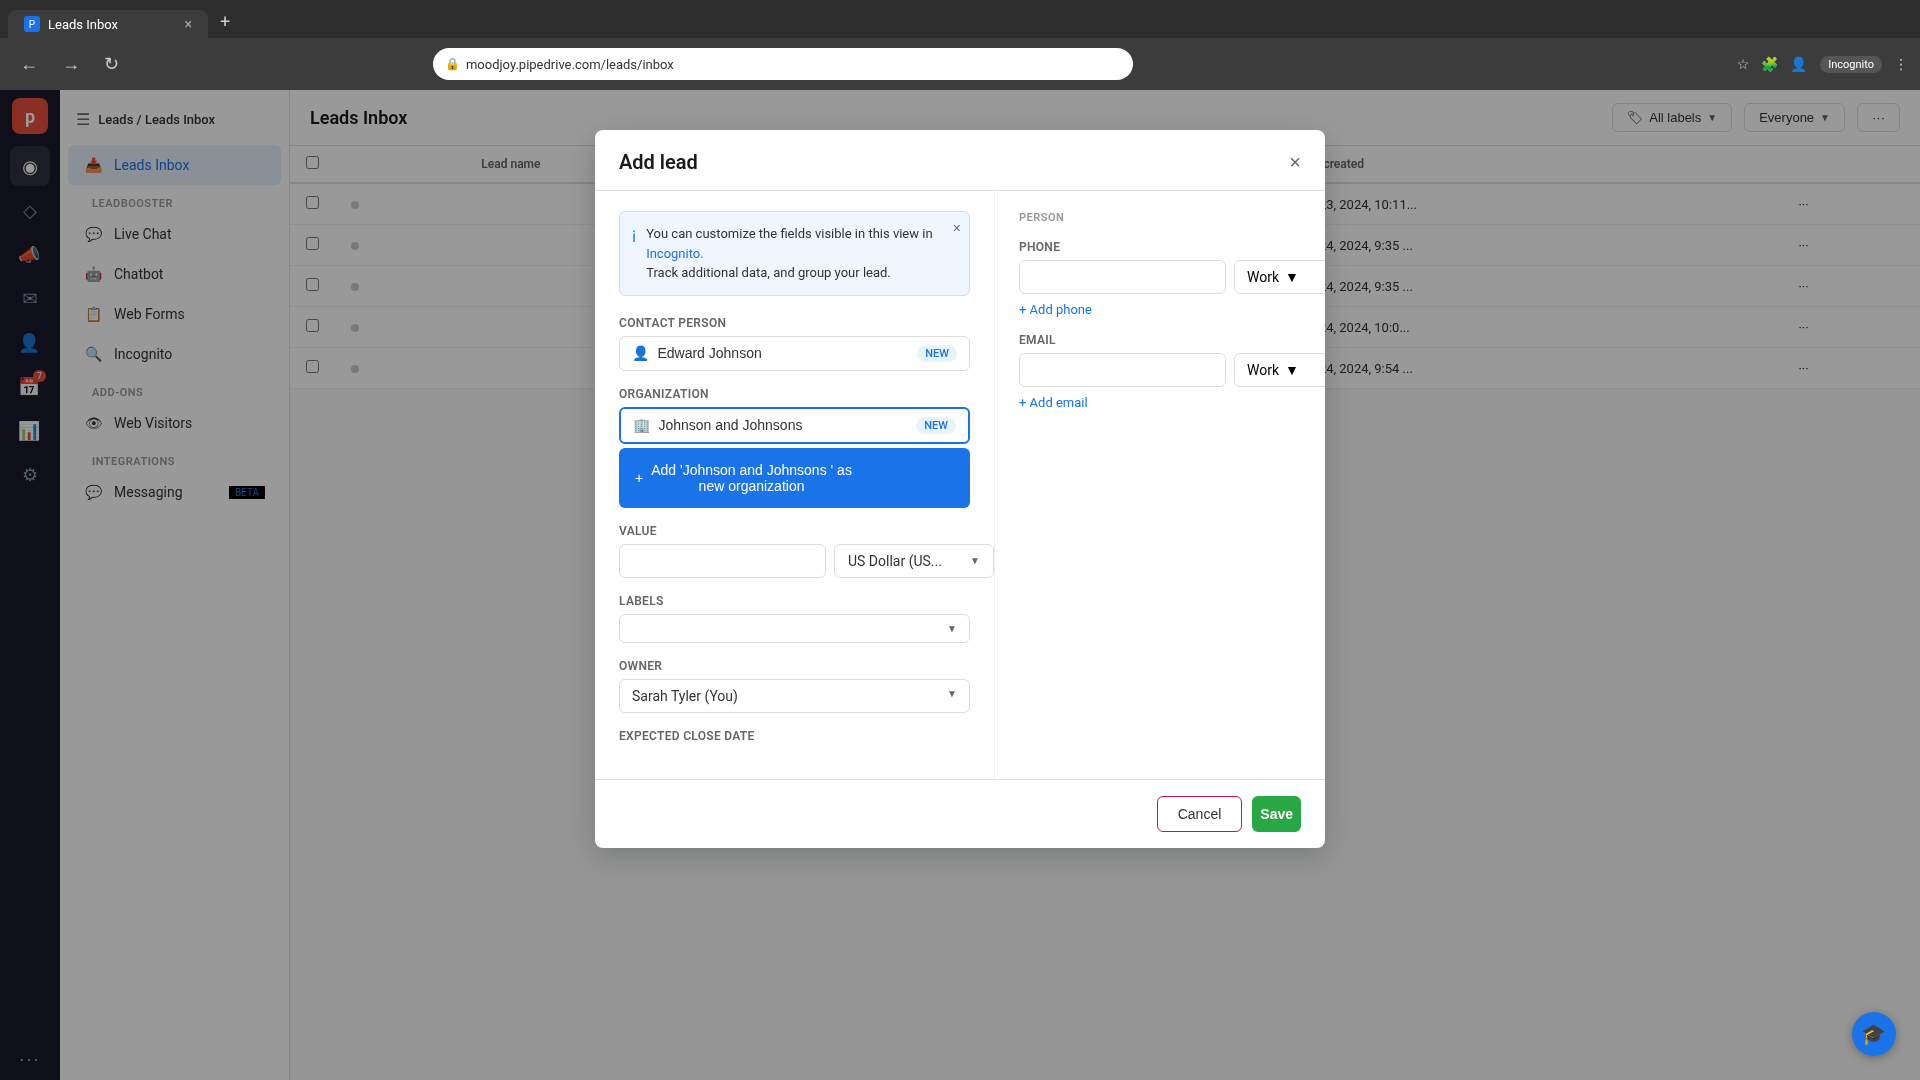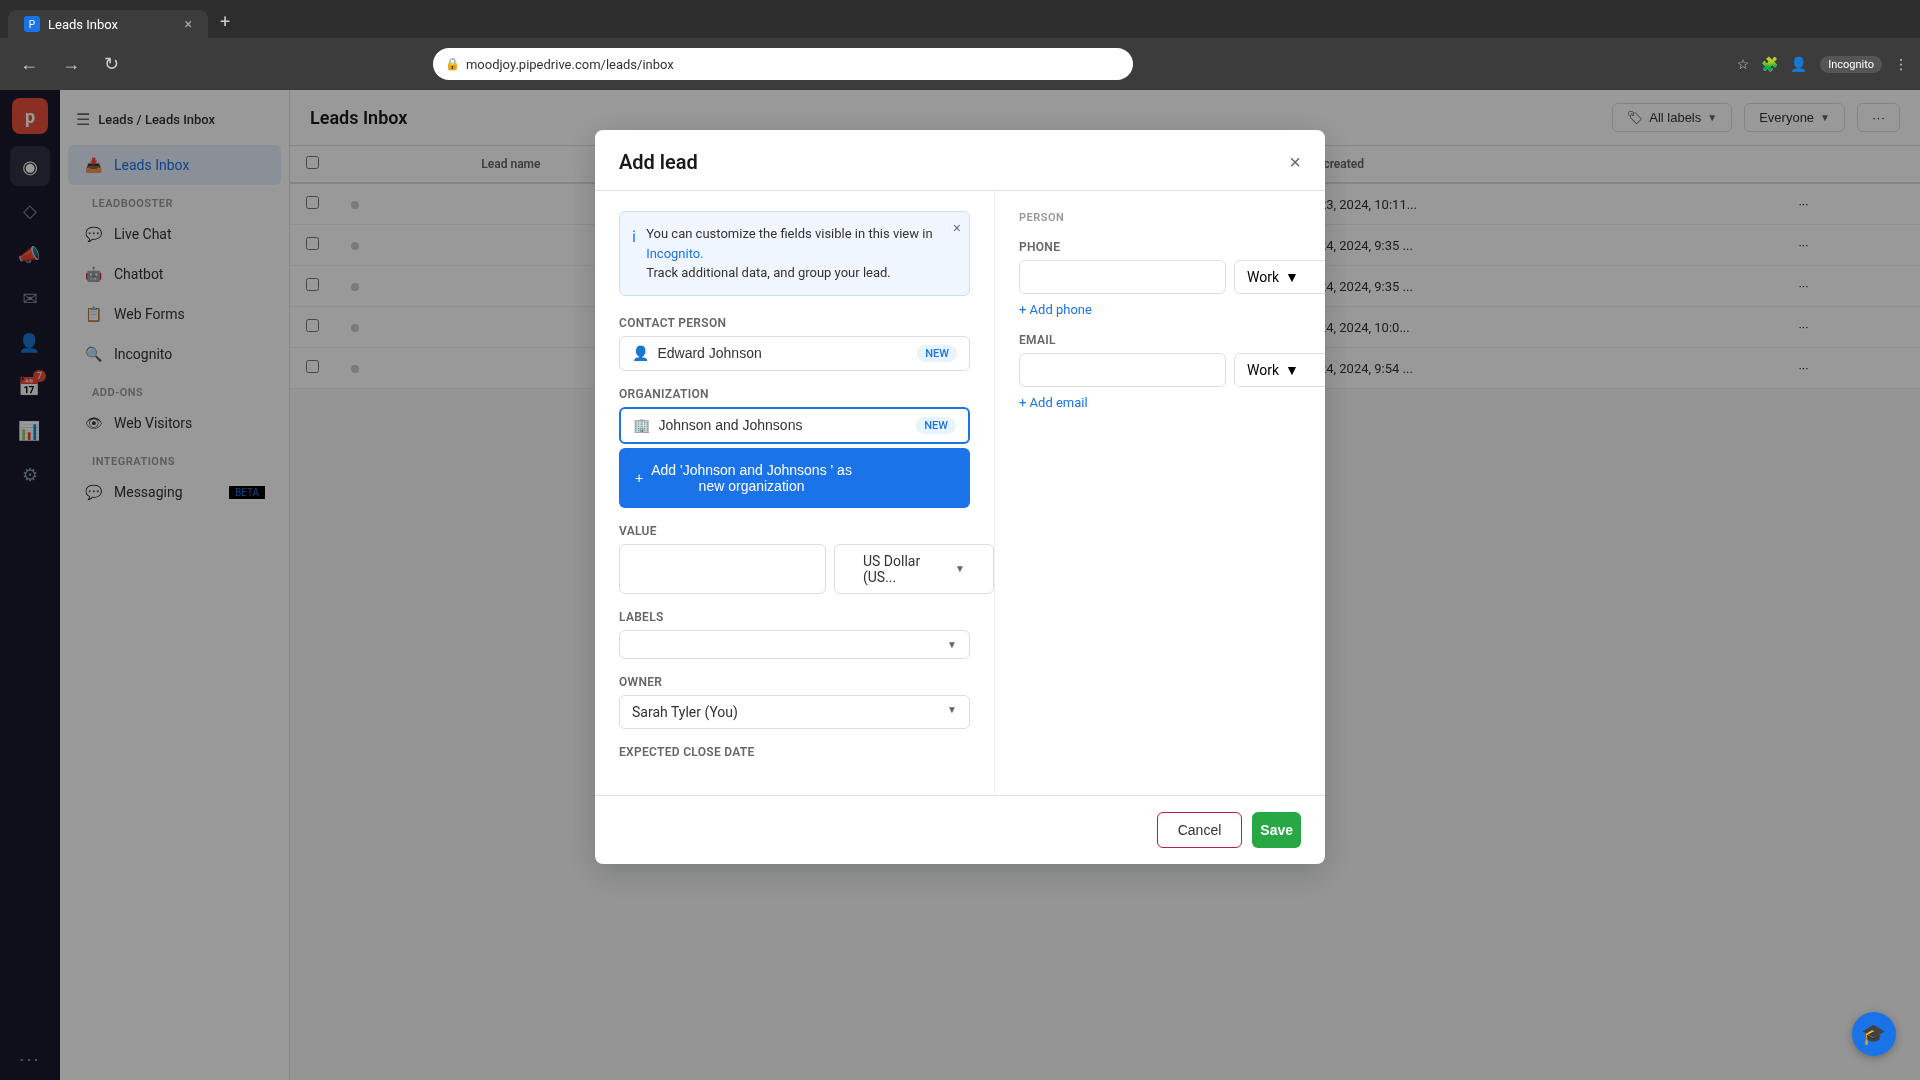--- a/index.html
+++ b/index.html
@@ -85,21 +85,21 @@
     .new-badge { background: #e8f4fd; color: #1a73e8; font-size: 11px; padding: 2px 8px; border-radius: 10px; font-weight: 500; }
 
     .org-field { display: flex; align-items: center; border: 2px solid #1a73e8; border-radius: 6px; padding: 8px 12px; gap: 8px; background: #fff; }
     .org-field .org-icon { color: #666; font-size: 14px; }
     .org-field input { border: none; outline: none; flex: 1; font-size: 14px; color: #333; }
 
     .suggestion-btn { width: 100%; background: #1a73e8; color: white; border: none; border-radius: 6px; padding: 14px 16px; font-size: 14px; font-weight: 500; cursor: pointer; display: flex; align-items: center; gap: 8px; margin-top: 4px; }
 
     .value-row { display: flex; gap: 8px; }
     .value-input { flex: 1; border: 1px solid #ddd; border-radius: 6px; padding: 8px 12px; font-size: 14px; color: #333; }
-    .currency-select { display: flex; align-items: center; gap: 6px; border: 1px solid #ddd; border-radius: 6px; padding: 8px 28px; font-size: 14px; color: #333; background: #fff; cursor: pointer; min-width: 160px; }
+    .currency-select { display: flex; align-items: center; gap: 6px; border: 1px solid #ddd; border-radius: 6px; padding: 8px 13px; font-size: 14px; color: #333; background: #fff; cursor: pointer; min-width: 160px; }
     .currency-select .chevron { margin-left: auto; color: #666; font-size: 10px; }
 
     .labels-select { width: 100%; display: flex; align-items: center; border: 1px solid #ddd; border-radius: 6px; padding: 8px 12px; font-size: 14px; color: #333; background: #fff; cursor: pointer; }
     .labels-select .chevron { margin-left: auto; color: #666; font-size: 10px; }
 
     .owner-select { width: 100%; display: flex; border: 1px solid #ddd; border-radius: 6px; padding: 8px 12px; font-size: 14px; color: #333; background: #fff; cursor: pointer; }
     .owner-select .chevron { margin-left: auto; color: #666; font-size: 10px; }
 
     
     .section-label { font-size: 11px; color: #999; font-weight: 600; text-transform: uppercase; letter-spacing: 0.5px; margin-bottom: 16px; }

